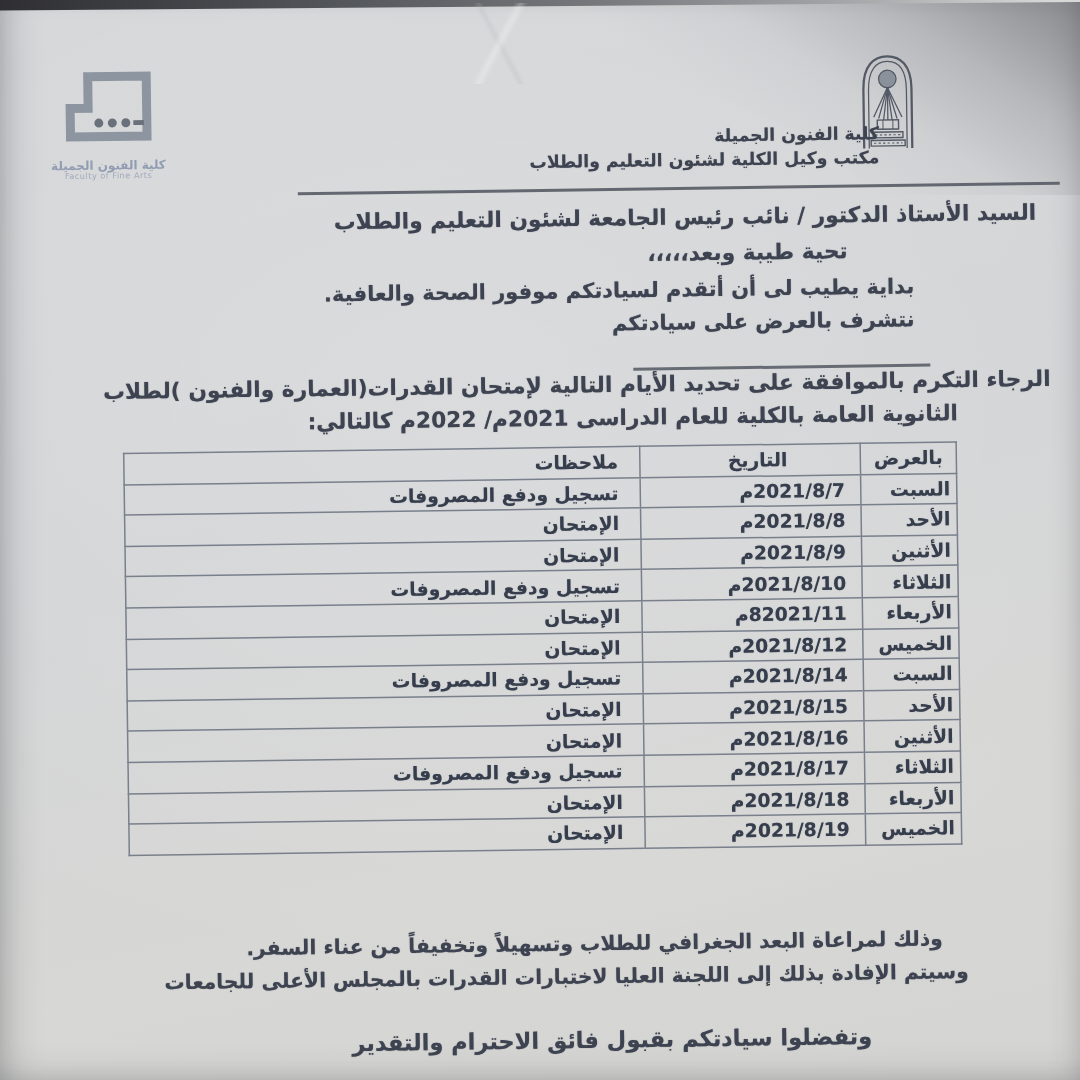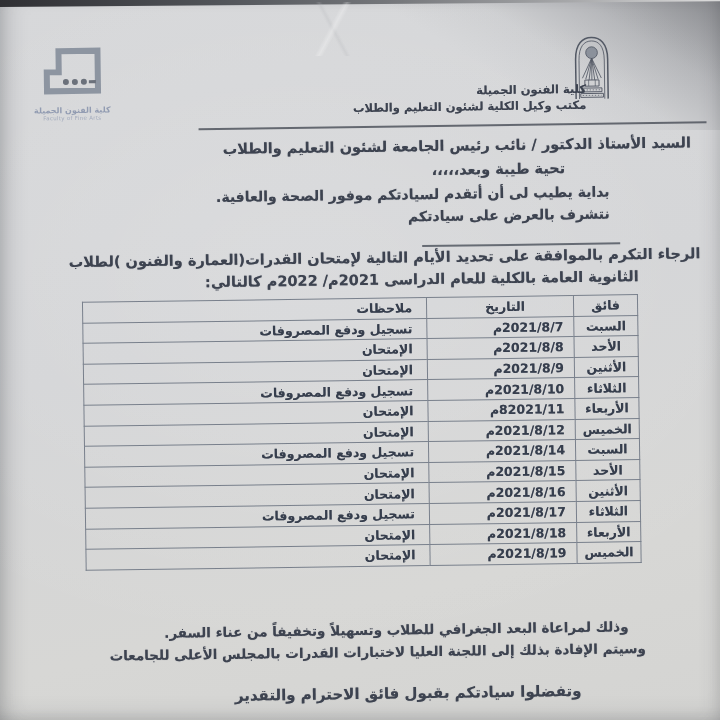--- a/index.html
+++ b/index.html
@@ -43,21 +43,21 @@
     font-size:11.5px;line-height:16px;text-shadow:0 0 .6px rgba(58,64,78,.5);}
   .header-rule{position:absolute;left:202px;top:126px;width:508px;height:2px;background:#565b64;opacity:.9;}
   .pre-rule{position:absolute;left:424px;top:246px;width:198px;height:1.5px;background:#5a5f68;opacity:.9;}
 
   
   .schedule{position:absolute;left:83px;top:298px;width:536px;border-collapse:collapse;
     table-layout:fixed;direction:rtl;}
   .schedule th,.schedule td{border:1.2px solid #79808c;height:19.6px;padding:0 4px;
     font-size:12.5px;font-weight:bold;color:#363e4d;white-space:nowrap;overflow:hidden;
     text-shadow:0 0 .6px rgba(54,62,77,.5);}
-  .col-day{width:55px;text-align:center;}
+  .col-day{width:55px;}
   .col-date{width:128px;text-align:right;padding-left:14px !important;}
   td.col-date{padding-right:10px !important;}
   .col-notes{width:325px;text-align:right;padding-right:14px !important;}
   th.col-day,th.col-date{text-align:center;}
 </style>
 </head>
 <body>
 
 <div class="scan">
   <div class="corner-shade"></div>
@@ -117,21 +117,21 @@
     <div class="txt" style="right:108px;top:187px;font-size:14px;">بداية يطيب لى أن أتقدم لسيادتكم موفور الصحة والعافية.</div>
     <div class="txt" style="right:108px;top:209px;font-size:14px;">نتشرف بالعرض على سيادتكم</div>
 
     <div class="pre-rule"></div>
     <div class="txt" style="right:18px;top:250px;font-size:14.5px;">الرجاء التكرم بالموافقة على تحديد الأيام التالية لإمتحان القدرات(العمارة والفنون )لطلاب</div>
     <div class="txt" style="right:80px;top:272px;font-size:14.5px;">الثانوية العامة  بالكلية للعام الدراسى 2021م/ 2022م كالتالي:</div>
 
     <table class="schedule">
       <thead>
         <tr>
-          <th class="col-day">فائق</th>
+          <th class="col-day">بالعرض</th>
           <th class="col-date">التاريخ</th>
           <th class="col-notes">ملاحظات</th>
         </tr>
       </thead>
       <tbody>
           <tr>
             <td class="col-day">السبت</td>
             <td class="col-date">2021/8/7م</td>
             <td class="col-notes">تسجيل ودفع المصروفات</td>
           </tr>

